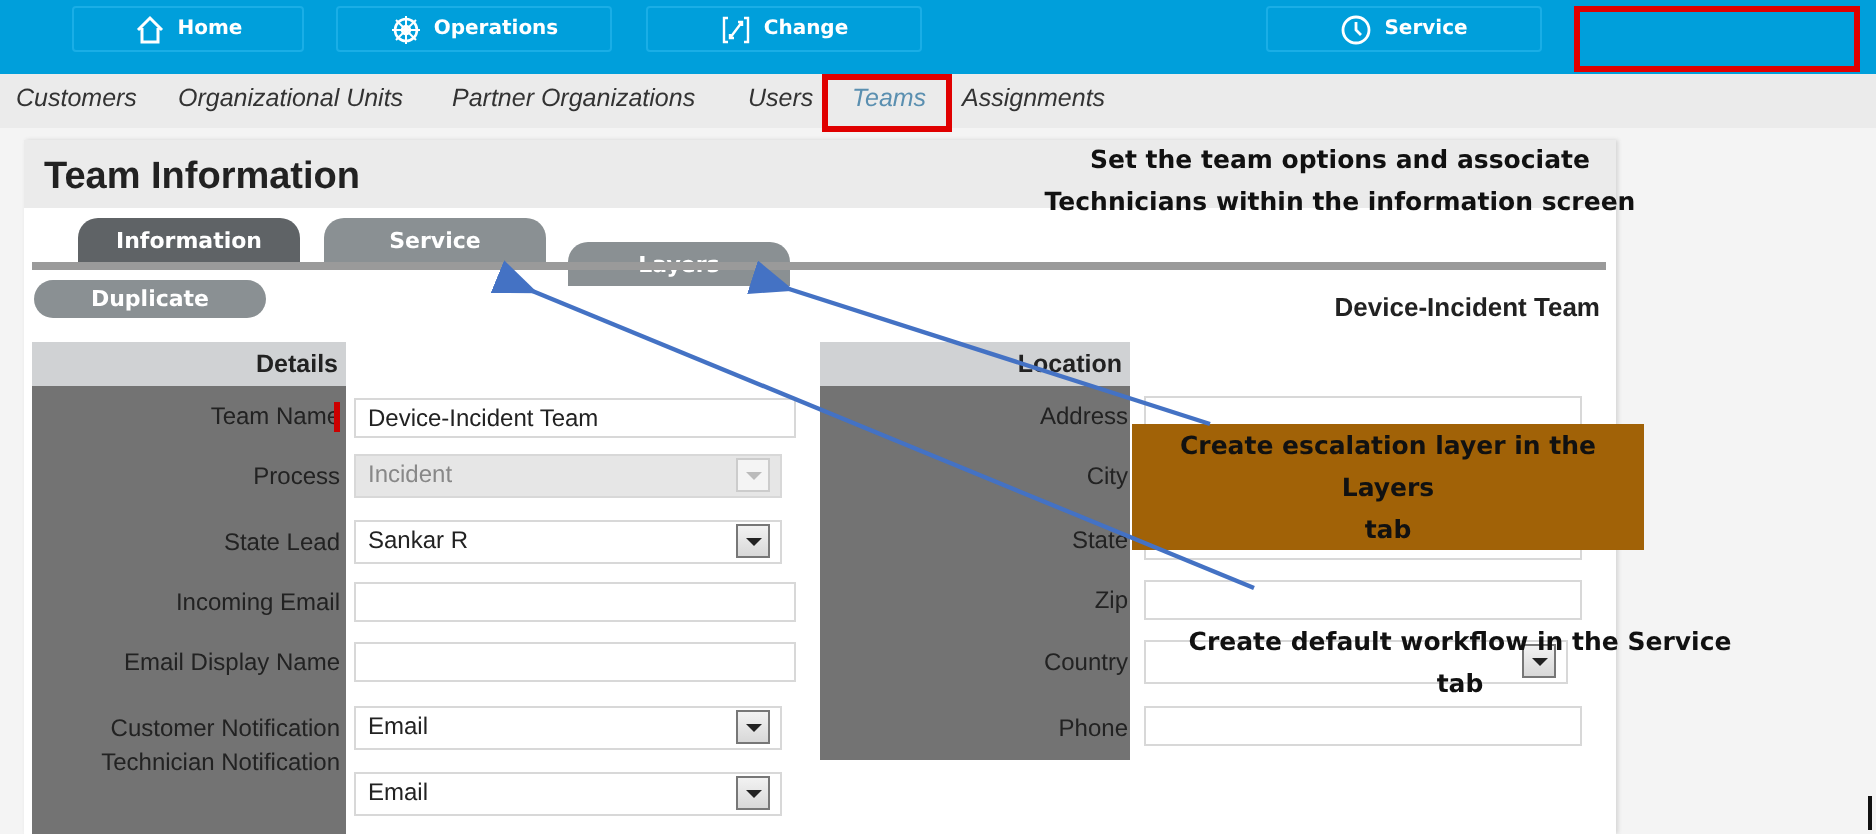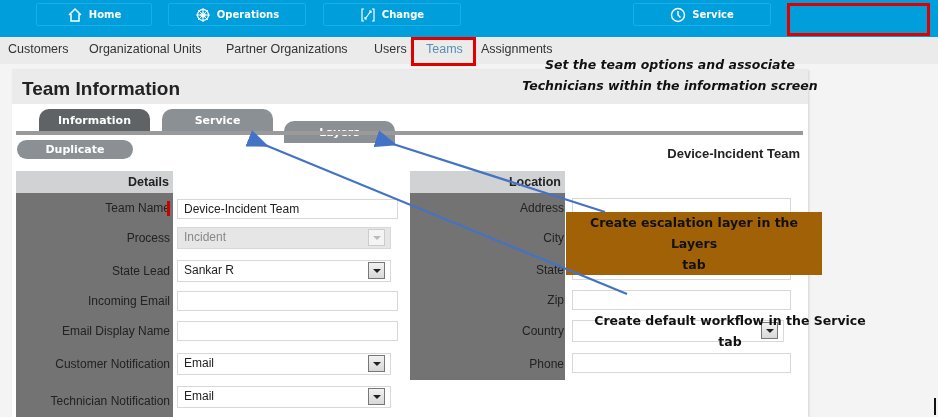--- a/index.html
+++ b/index.html
@@ -13,21 +13,21 @@
     border: 1px solid #1aaee6; border-radius: 2px;
     color: #fff; font-weight: bold; font-size: 10px;
     display: flex; align-items: center; justify-content: center; gap: 6px;
     cursor: pointer;
   }
   .nav-btn svg { width: 16px; height: 16px; }
   .nav-btn.active { background: #007bb0; border-color: #007bb0; }
   .hl-box { position: absolute; border: 3px solid #e00000; pointer-events: none; }
 
   
-  .subnav { position: absolute; left: 0; top: 37px; width: 938px; height: 27px; background: #ebebeb; }
+  .subnav { position: absolute; left: 0; top: 37px; width: 938px; height: 27px; background: #ebebeb; font-style: italic; }
   .subnav a {
     position: absolute; top: 5px; font-size: 12.5px; color: #333;
     font-family: "Liberation Sans", sans-serif; text-decoration: none; cursor: pointer;
   }
   .subnav a.current { color: #5a8fb0; }
 
   
   .panel { position: absolute; left: 12px; top: 70px; width: 796px; height: 347px; background: #fff;
            box-shadow: 1px 0 2px #d4d4d4; }
   .panel-head { position: absolute; left: 0; top: 0; width: 796px; height: 34px; background: #ebebeb; }
@@ -164,21 +164,21 @@
 
   <div class="flabel" style="right:638px;top:254px;">Email Display Name</div>
   <div class="field" style="left:165px;top:251px;width:221px;"></div>
 
   <div class="flabel" style="right:638px;top:287px;">Customer Notification</div>
   <div class="field select" style="left:165px;top:283px;width:214px;height:22px;">
     <span>Email</span>
     <span class="dd-btn"></span>
   </div>
 
-  <div class="flabel" style="right:638px;top:324px;">Technician Notification</div>
+  <div class="flabel" style="right:638px;top:304px;">Technician Notification</div>
   <div class="field select" style="left:165px;top:316px;width:214px;height:22px;">
     <span>Email</span>
     <span class="dd-btn"></span>
   </div>
 
   <div class="label-col" style="left:398px;top:101px;width:155px;height:209px;">
     <div class="col-head">Location</div>
   </div>
 
   <div class="flabel" style="right:244px;top:131px;">Address</div>
@@ -196,21 +196,21 @@
   <div class="flabel" style="right:244px;top:254px;">Country</div>
   <div class="field select" style="left:560px;top:250px;width:212px;height:22px;">
     <span></span>
     <span class="dd-btn"></span>
   </div>
 
   <div class="flabel" style="right:244px;top:287px;">Phone</div>
   <div class="field" style="left:560px;top:283px;width:219px;"></div>
 </div>
 
-<div class="note" style="left:520px;top:54px;width:300px;font-style:italic;">
+<div class="note" style="left:520px;top:69px;width:300px;">
   <div>Set the team options and associate</div>
   <div>Technicians within the information screen</div>
 </div>
 <div class="note" style="left:566px;top:212px;width:256px;background:#a16207;">
   <div>Create escalation layer in the Layers</div>
   <div>tab</div>
 </div>
 <div class="note" style="left:594px;top:310px;width:272px;">
   <div>Create default workflow in the Service</div>
   <div>tab</div>

